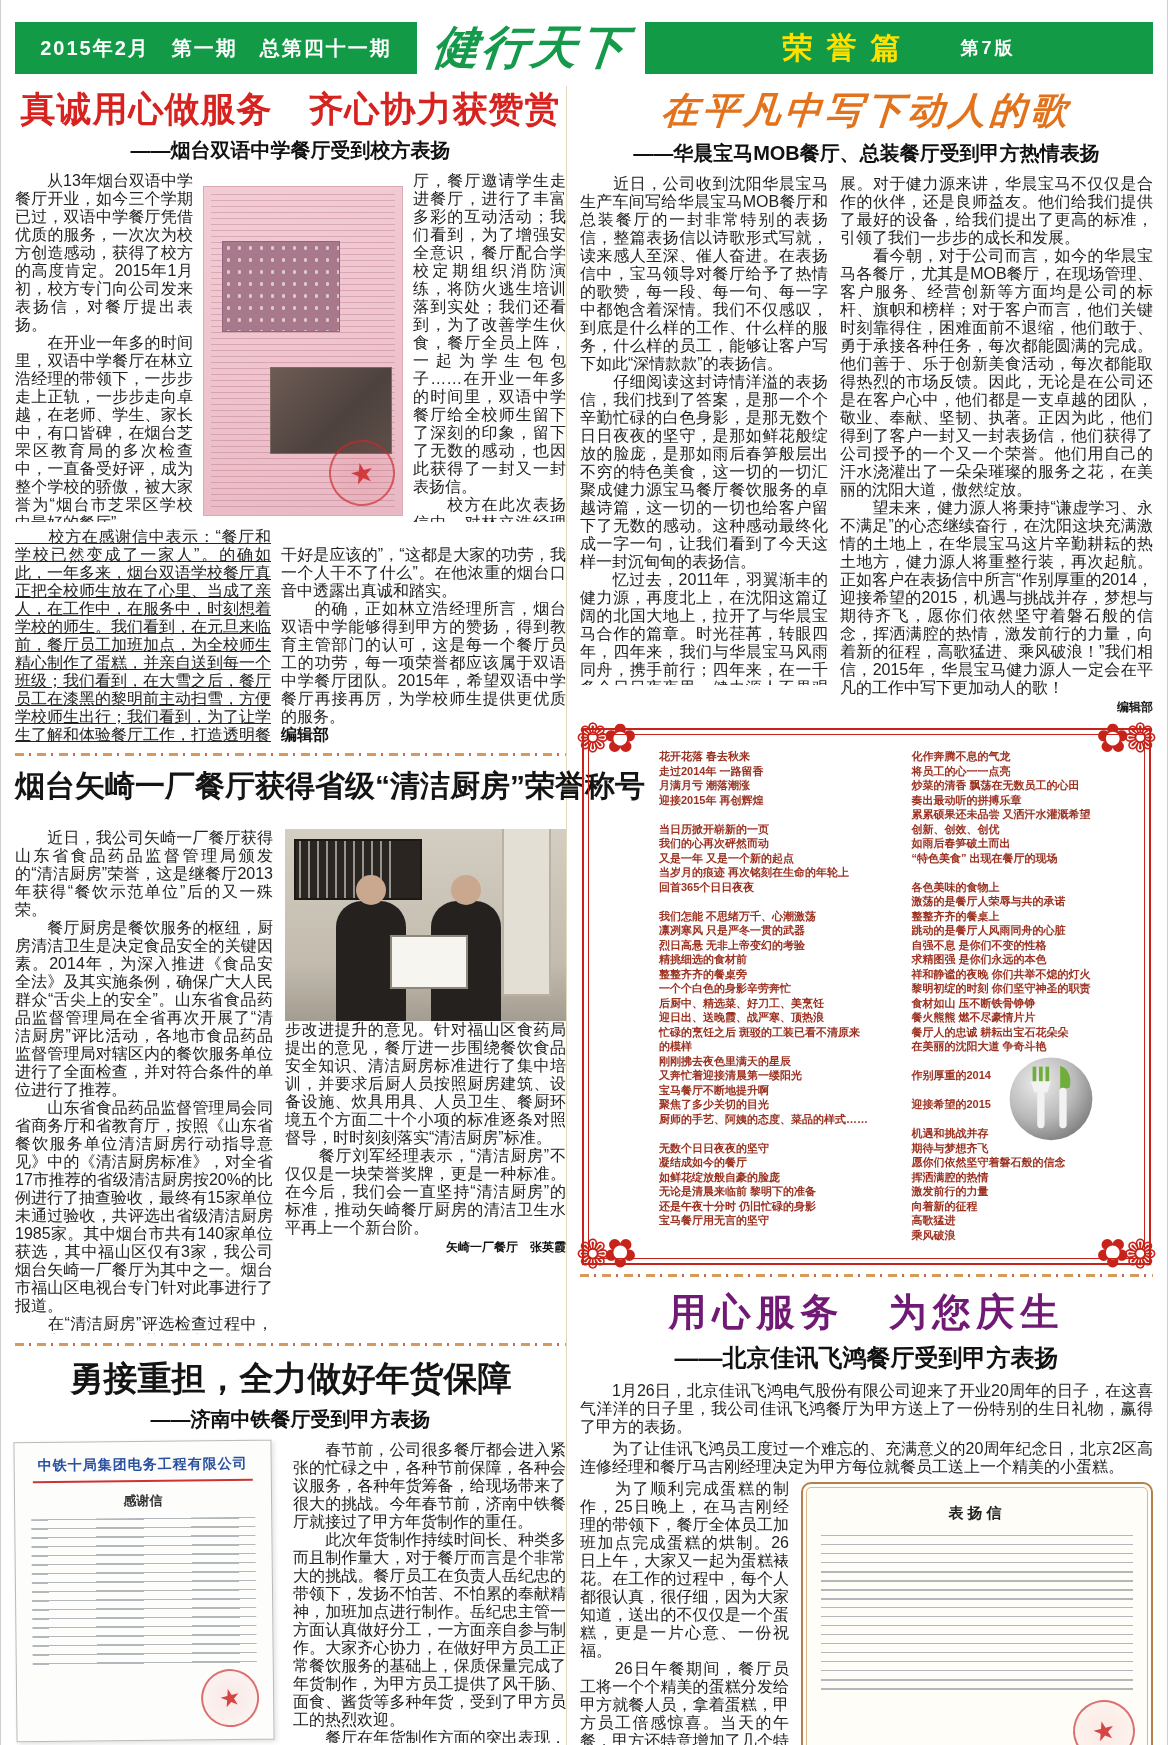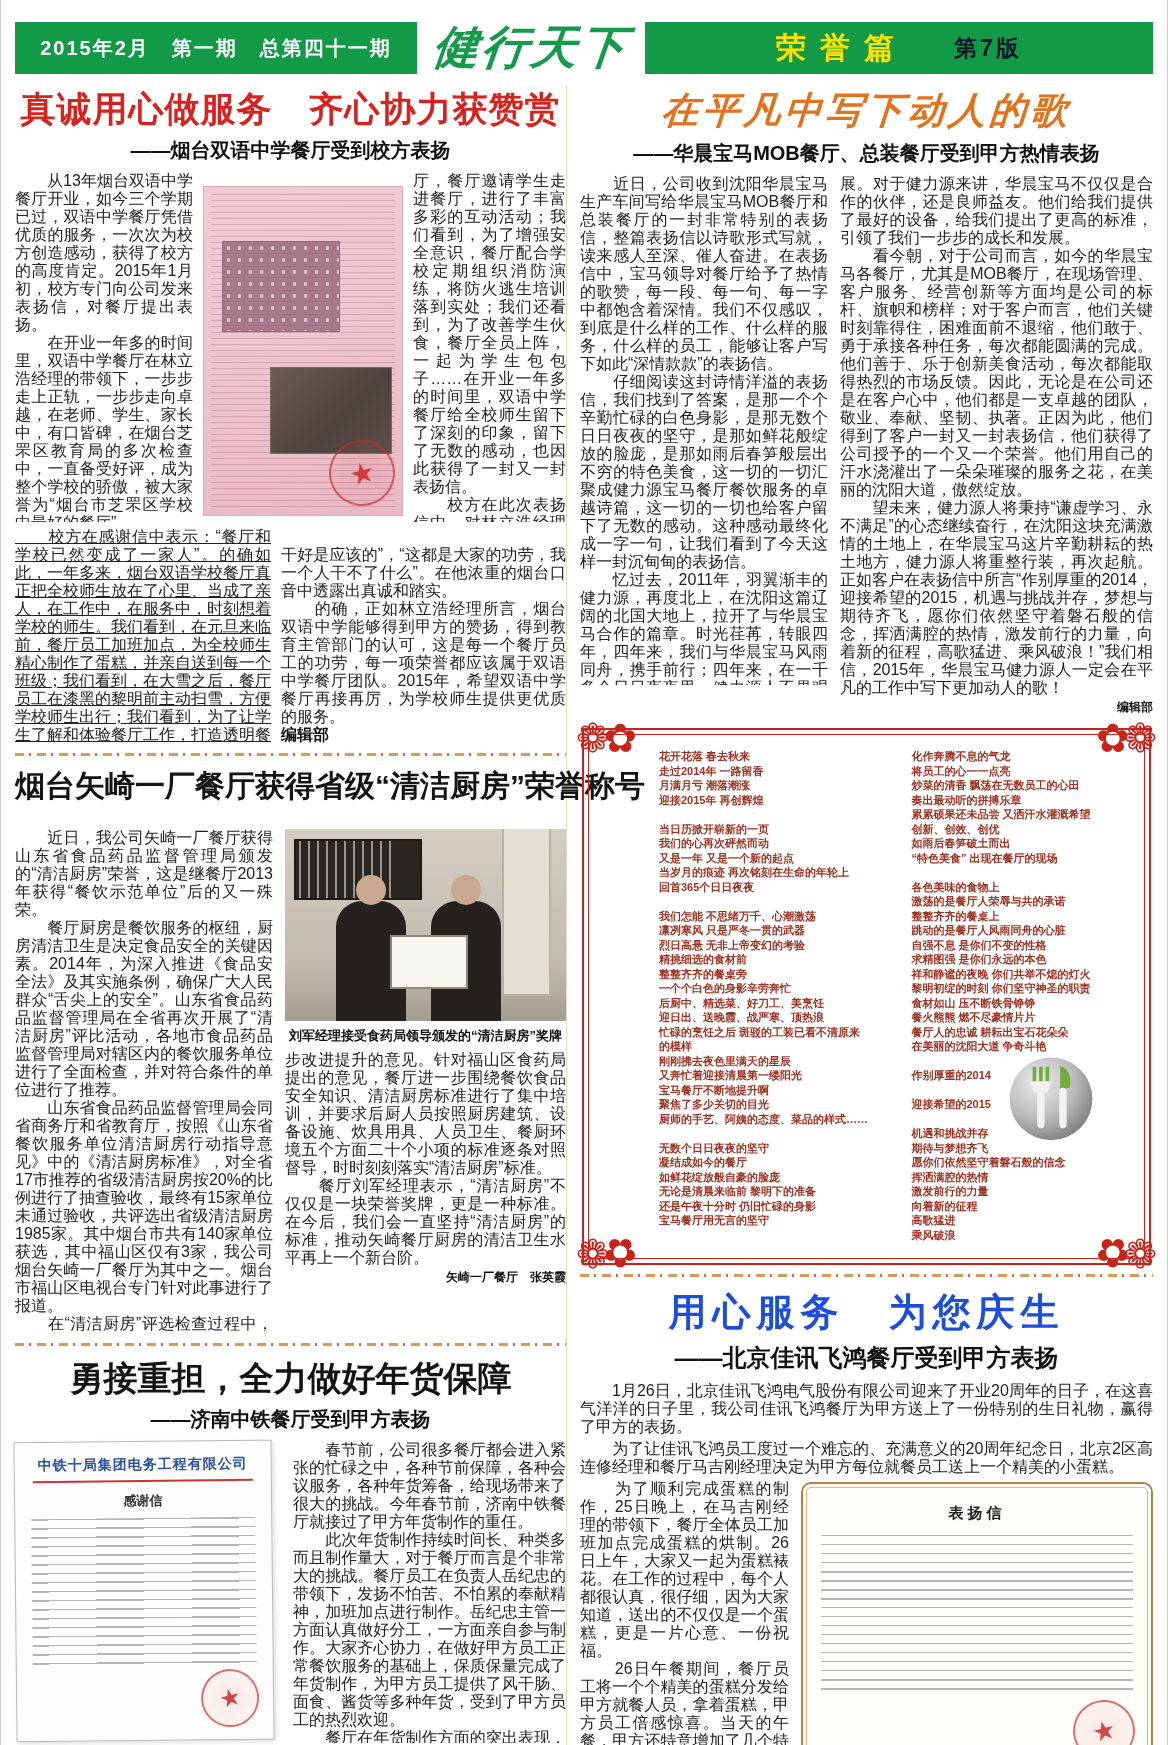--- a/index.html
+++ b/index.html
@@ -10,41 +10,41 @@
   
   .masthead-row { display:flex; align-items:center; height:56px; margin-bottom:10px; }
   .green-bar { background:#129a47; height:52px; display:flex; align-items:center; justify-content:center; }
   .green-bar.left { width:402px; }
   .issue-info { color:#fff; font-weight:bold; font-size:20px; letter-spacing:2px; }
   .masthead { width:228px; text-align:center; color:#149a4a; font-family:"DejaVu Serif", serif;
               font-style:italic; font-weight:bold; font-size:46px; letter-spacing:3px;
               transform:skewX(-6deg); white-space:nowrap; }
   .green-bar.right { flex:1; gap:46px; }
   .section-badge { color:#ffe100; font-weight:bold; font-size:30px; letter-spacing:14px; }
-  .page-no { color:#0f172a; font-weight:bold; font-size:23px; letter-spacing:3px; }
+  .page-no { color:#ffffff; font-weight:bold; font-size:18px; letter-spacing:3px; }
 
   
   .content { display:flex; }
   .half { width:552px; }
   .left-half { border-right:1px solid #e3d7bd; margin-right:11px; }
   .right-half { flex:1; padding-left:2px; }
   .h-divider { height:3px; margin:9px 0 10px;
      background:repeating-linear-gradient(90deg,#d79a5a 0 9px, transparent 9px 14px, #c96a4a 14px 16px, transparent 16px 22px); }
 
   
   .body-text { font-size:16px; line-height:18px; color:#222; text-align:justify; white-space:pre-line; }
   .byline { font-weight:bold; color:#111; }
   .byline-row { text-align:right; font-weight:bold; font-size:12px; margin-top:2px; color:#111; }
   h1.art-title { text-align:center; white-space:nowrap; }
   h2.art-sub { text-align:center; font-size:20px; font-weight:bold; color:#111; margin:4px 0 8px; }
   .t-red { color:#d6231f; font-size:35px; letter-spacing:1px; }
   .t-black { color:#141414; font-size:30px; }
   .t-orange { color:#e2721c; font-size:37px; font-family:"DejaVu Serif", serif; font-style:italic;
               font-weight:bold; letter-spacing:4px; transform:skewX(-4deg); }
-  .t-red-big { color:#1d4ed8; font-size:38px; letter-spacing:6px; }
+  .t-red-big { color:#701a75; font-size:38px; letter-spacing:6px; }
 
   
   .a1-row1 { display:flex; gap:10px; height:350px; overflow:hidden; }
   .a1-colA { width:178px; height:350px; overflow:hidden; }
   .pink-letter { position:relative; width:200px; height:330px; margin-top:14px; flex:none;
      background:linear-gradient(165deg,#f2ccd5 0%, #eec3cd 55%, #e8b9c4 100%);
      box-shadow:0 0 0 1px #dcaab6 inset; }
   .pl-lines { position:absolute; inset:8px 8px 8px 8px;
      background:repeating-linear-gradient(180deg, rgba(140,50,75,.22) 0 1px, transparent 1px 6px); }
   .pl-photo1 { position:absolute; left:10%; top:17%; width:58%; height:27%; background:#a8798a;
@@ -187,21 +187,20 @@
 　　山东省食品药品监督管理局会同省商务厅和省教育厅，按照《山东省餐饮服务单位清洁厨房行动指导意见》中的《清洁厨房标准》，对全省17市推荐的省级清洁厨房按20%的比例进行了抽查验收，最终有15家单位未通过验收，共评选出省级清洁厨房1985家。其中烟台市共有140家单位获选，其中福山区仅有3家，我公司烟台矢崎一厂餐厅为其中之一。烟台市福山区电视台专门针对此事进行了报道。
 　　在“清洁厨房”评选检查过程中，烟台市福山区食品药品监督管理局专门到我公司烟台矢崎一厂餐厅进行了现场检查，肯定了餐厅在厨房卫生管理方面的工作，同时也提出了进一</div>
           <div class="a3-right">
             <figure class="award-photo">
               <div class="ap-sign"></div>
               <div class="ap-door"></div>
               <div class="ap-person ap-p1"></div>
               <div class="ap-person ap-p2"></div>
               <div class="ap-plaque"></div>
             </figure>
-            <figcaption class="a3-caption">刘军经理接受食药局领导颁发的“清洁厨房”奖牌</figcaption>
             <div class="body-text">步改进提升的意见。针对福山区食药局提出的意见，餐厅进一步围绕餐饮食品安全知识、清洁厨房标准进行了集中培训，并要求后厨人员按照厨房建筑、设备设施、炊具用具、人员卫生、餐厨环境五个方面二十个小项的标准逐条对照督导，时时刻刻落实“清洁厨房”标准。
 　　餐厅刘军经理表示，“清洁厨房”不仅仅是一块荣誉奖牌，更是一种标准。在今后，我们会一直坚持“清洁厨房”的标准，推动矢崎餐厅厨房的清洁卫生水平再上一个新台阶。</div>
             <div class="byline-row">矢崎一厂餐厅　张英霞</div>
           </div>
         </div>
       </section>
 
       <div class="h-divider"></div>
 
       <section>

